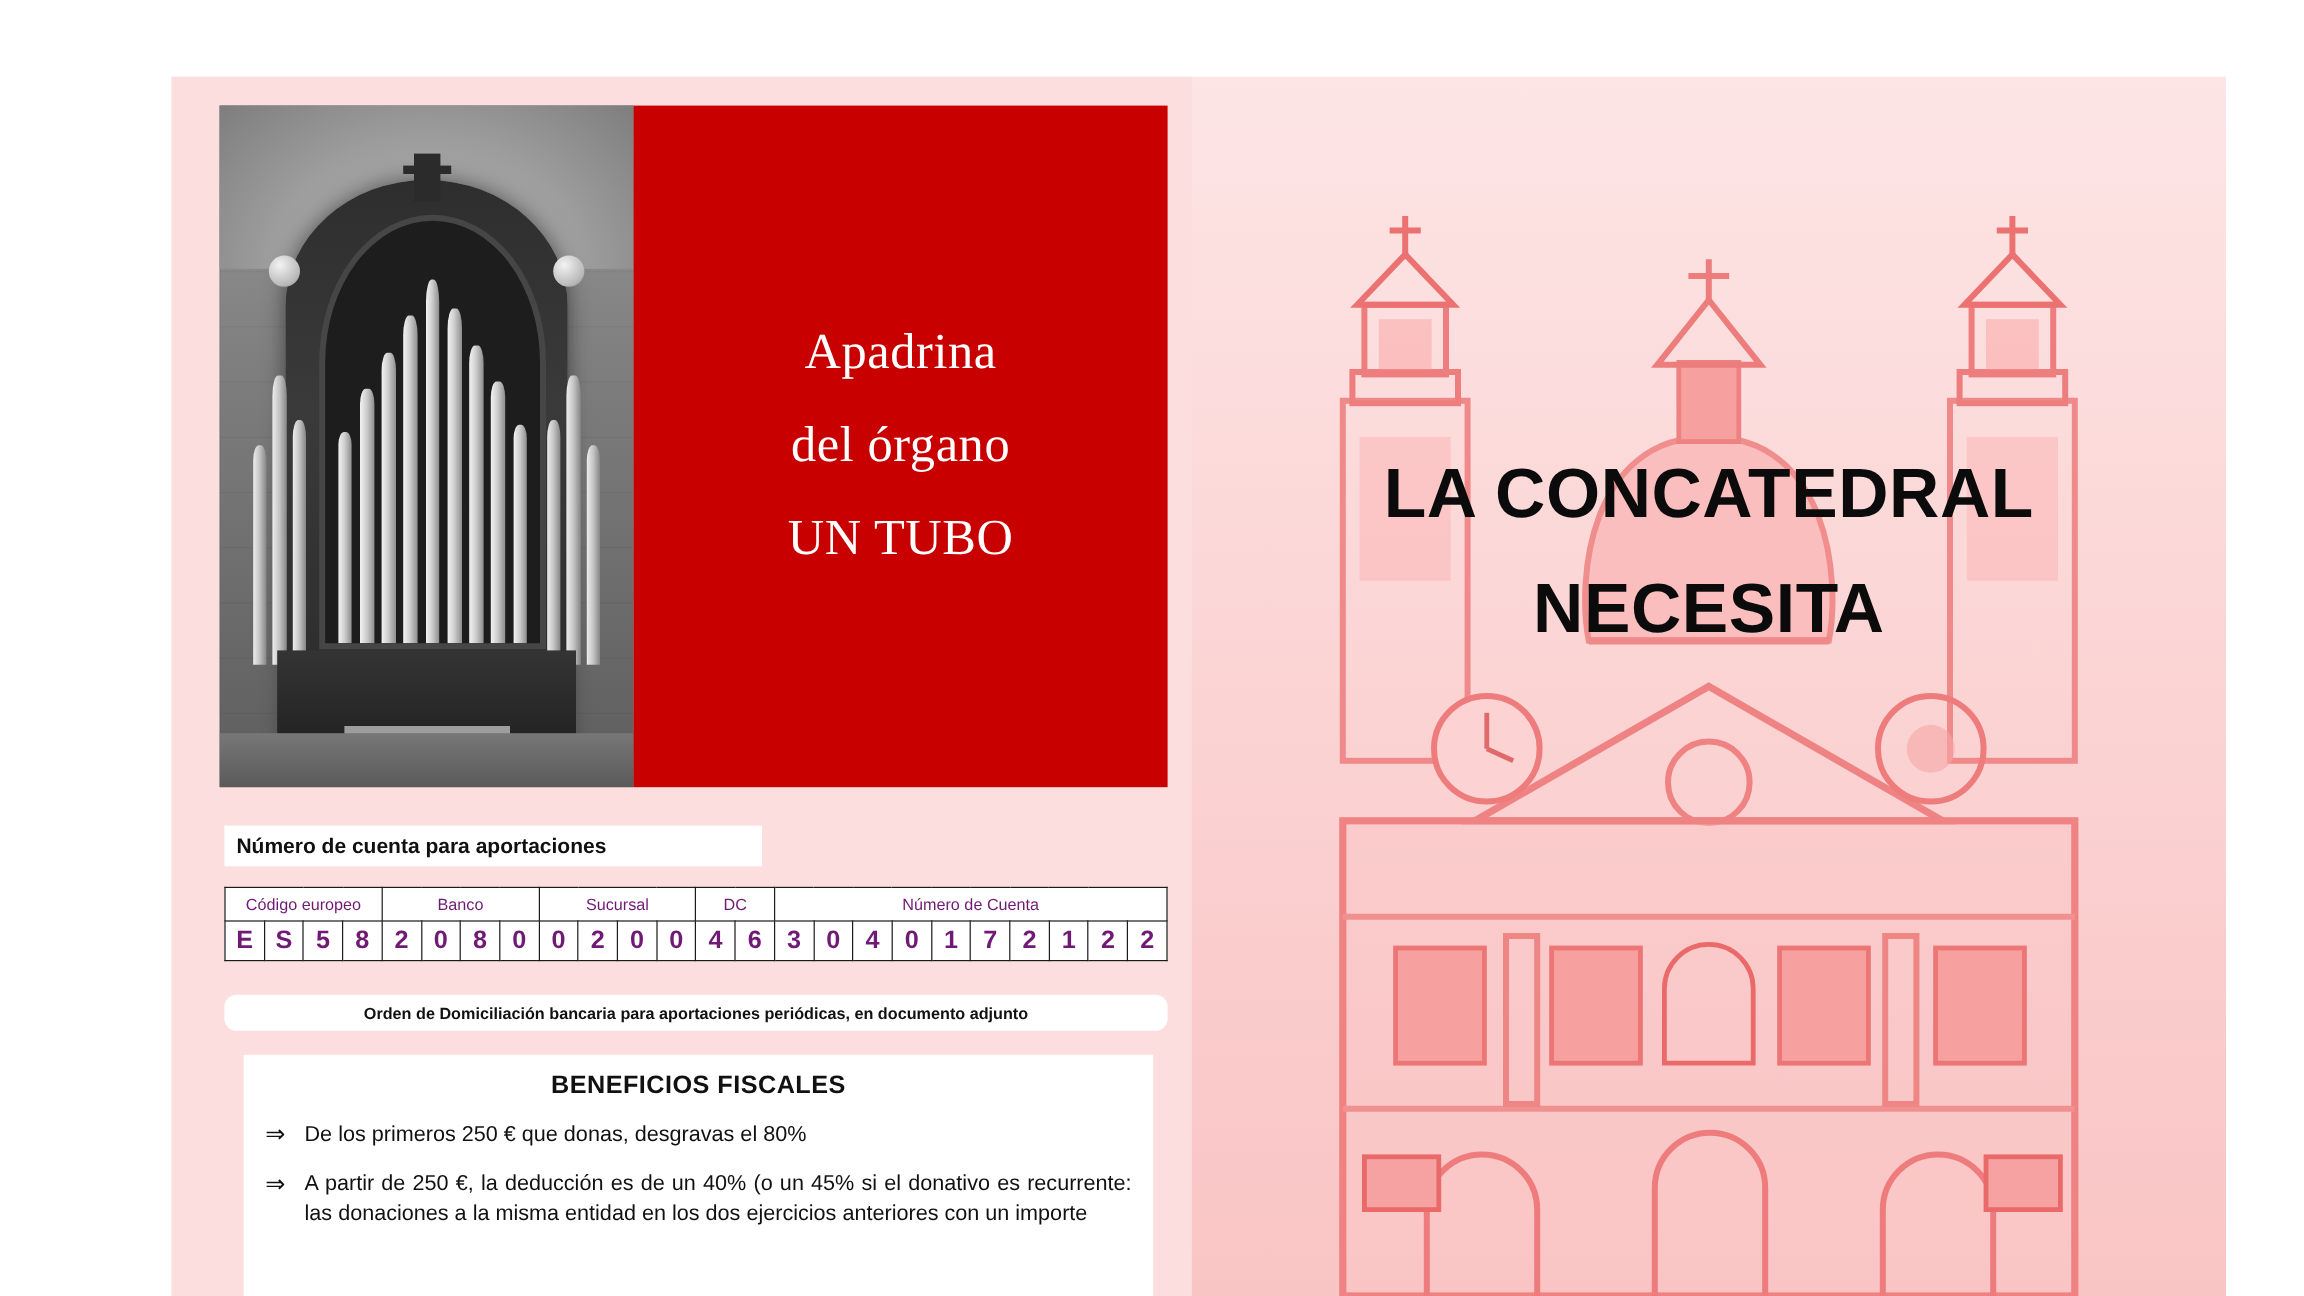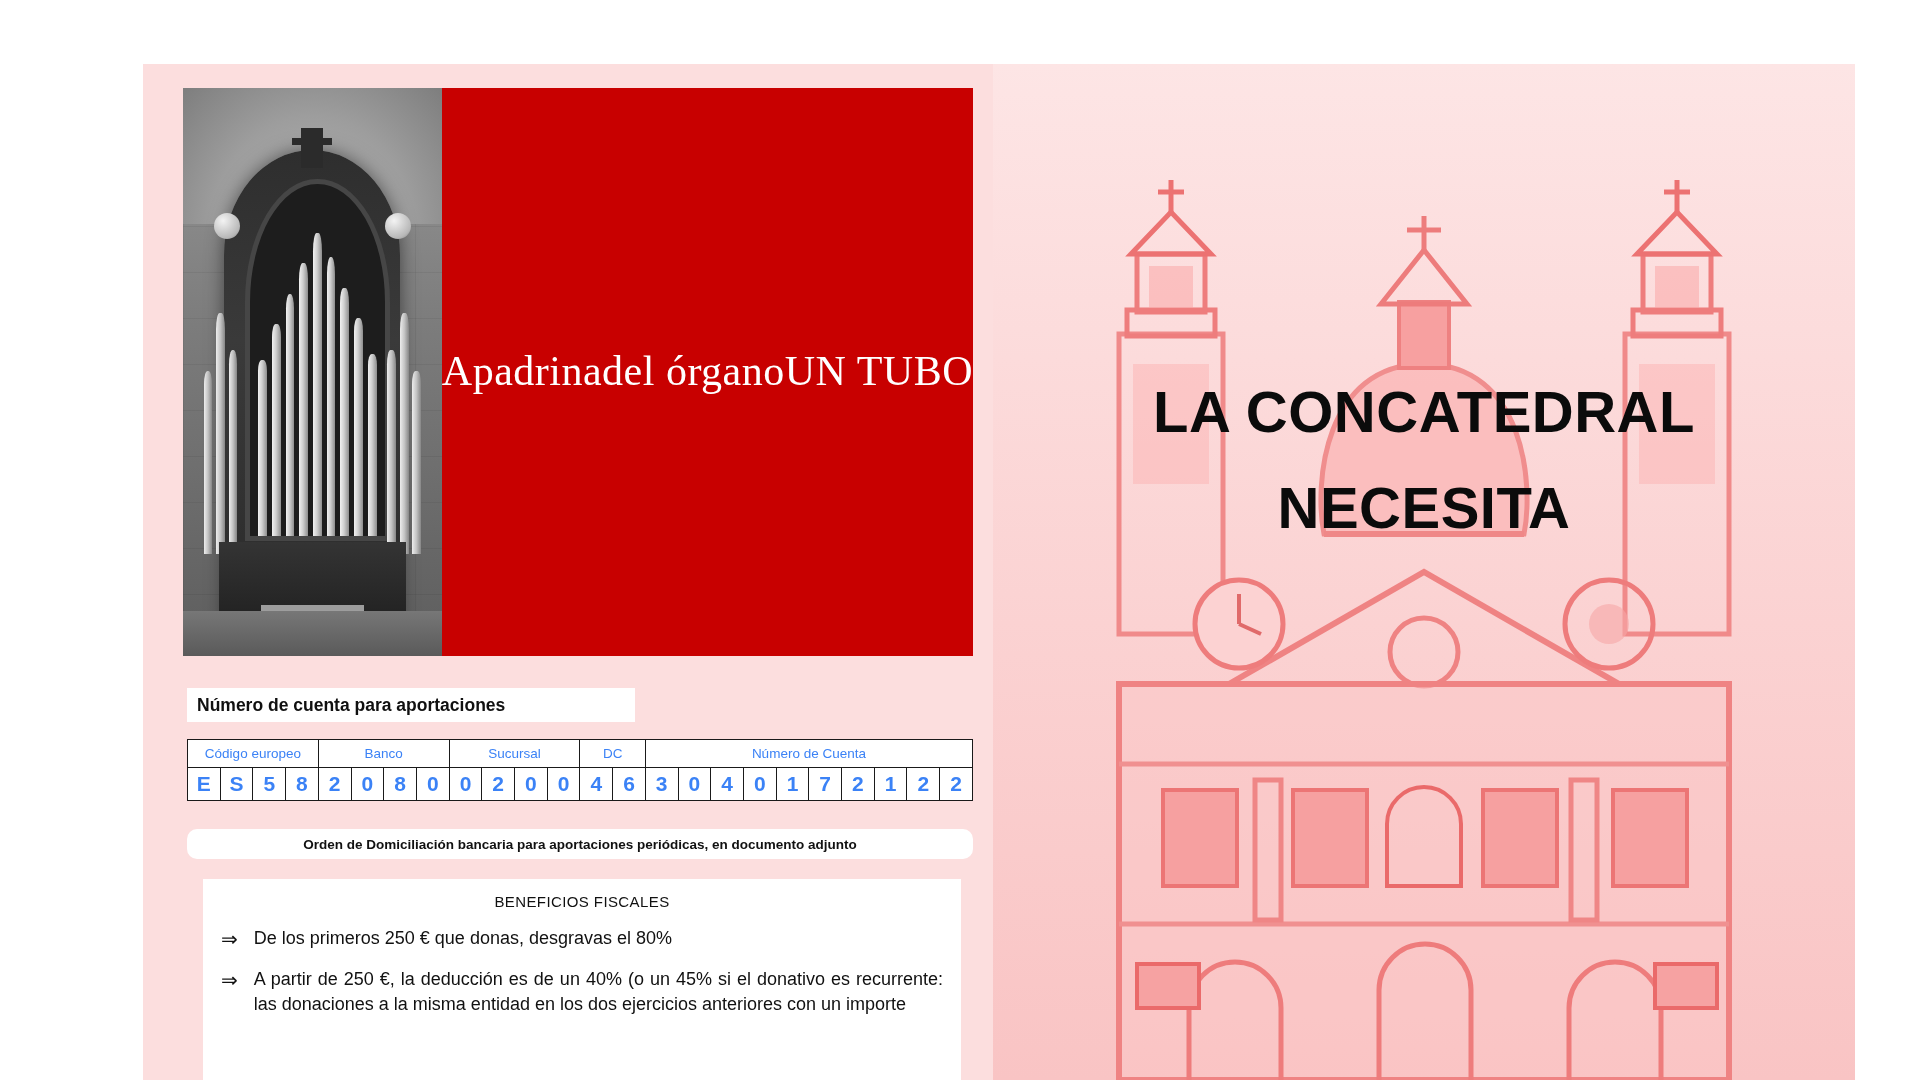--- a/index.html
+++ b/index.html
@@ -193,24 +193,24 @@
     width: 100%;
     height: 8%;
     background: linear-gradient(180deg, #777 0%, #5a5a5a 100%);
   }
 
   .red-title-box {
     position: relative;
     flex: 1;
     background: #c80000;
     display: flex;
-    flex-direction: row;
+    flex-direction: column;
     align-items: center;
     justify-content: center;
-    gap: 0;
+    gap: 28px;
   }
   .red-title-box .line {
     color: #ffffff;
     font-family: "Liberation Serif", serif;
     font-size: 42px;
     line-height: 1.18;
     letter-spacing: .5px;
     text-align: center;
     white-space: nowrap;
   }
@@ -237,21 +237,21 @@
     left: 44px;
     top: 675px;
     width: 786px;
     border-collapse: collapse;
     background: #ffffff;
     table-layout: fixed;
   }
   .iban-table td, .iban-table th {
     border: 1px solid #1a1a1a;
     text-align: center;
-    color: #3b82f6;
+    color: #701a75;
   }
   .iban-table th {
     font-size: 13.5px;
     font-weight: normal;
     padding: 6px 2px;
   }
   .iban-table td.digit {
     font-size: 21px;
     font-weight: bold;
     padding: 4px 0;
@@ -282,22 +282,22 @@
     width: 758px;
     height: 201px;
     background: #ffffff;
     box-sizing: border-box;
     padding: 14px 18px 0 18px;
     overflow: hidden;
   }
   .benefits h3 {
     margin: 0 0 16px 0;
     text-align: center;
-    font-size: 15px;
-    font-weight: normal;
+    font-size: 21px;
+    font-weight: bold;
     letter-spacing: .4px;
     color: #111;
   }
   .benefit-item {
     display: flex;
     align-items: flex-start;
     gap: 16px;
     margin-bottom: 14px;
   }
   .benefit-arrow {

